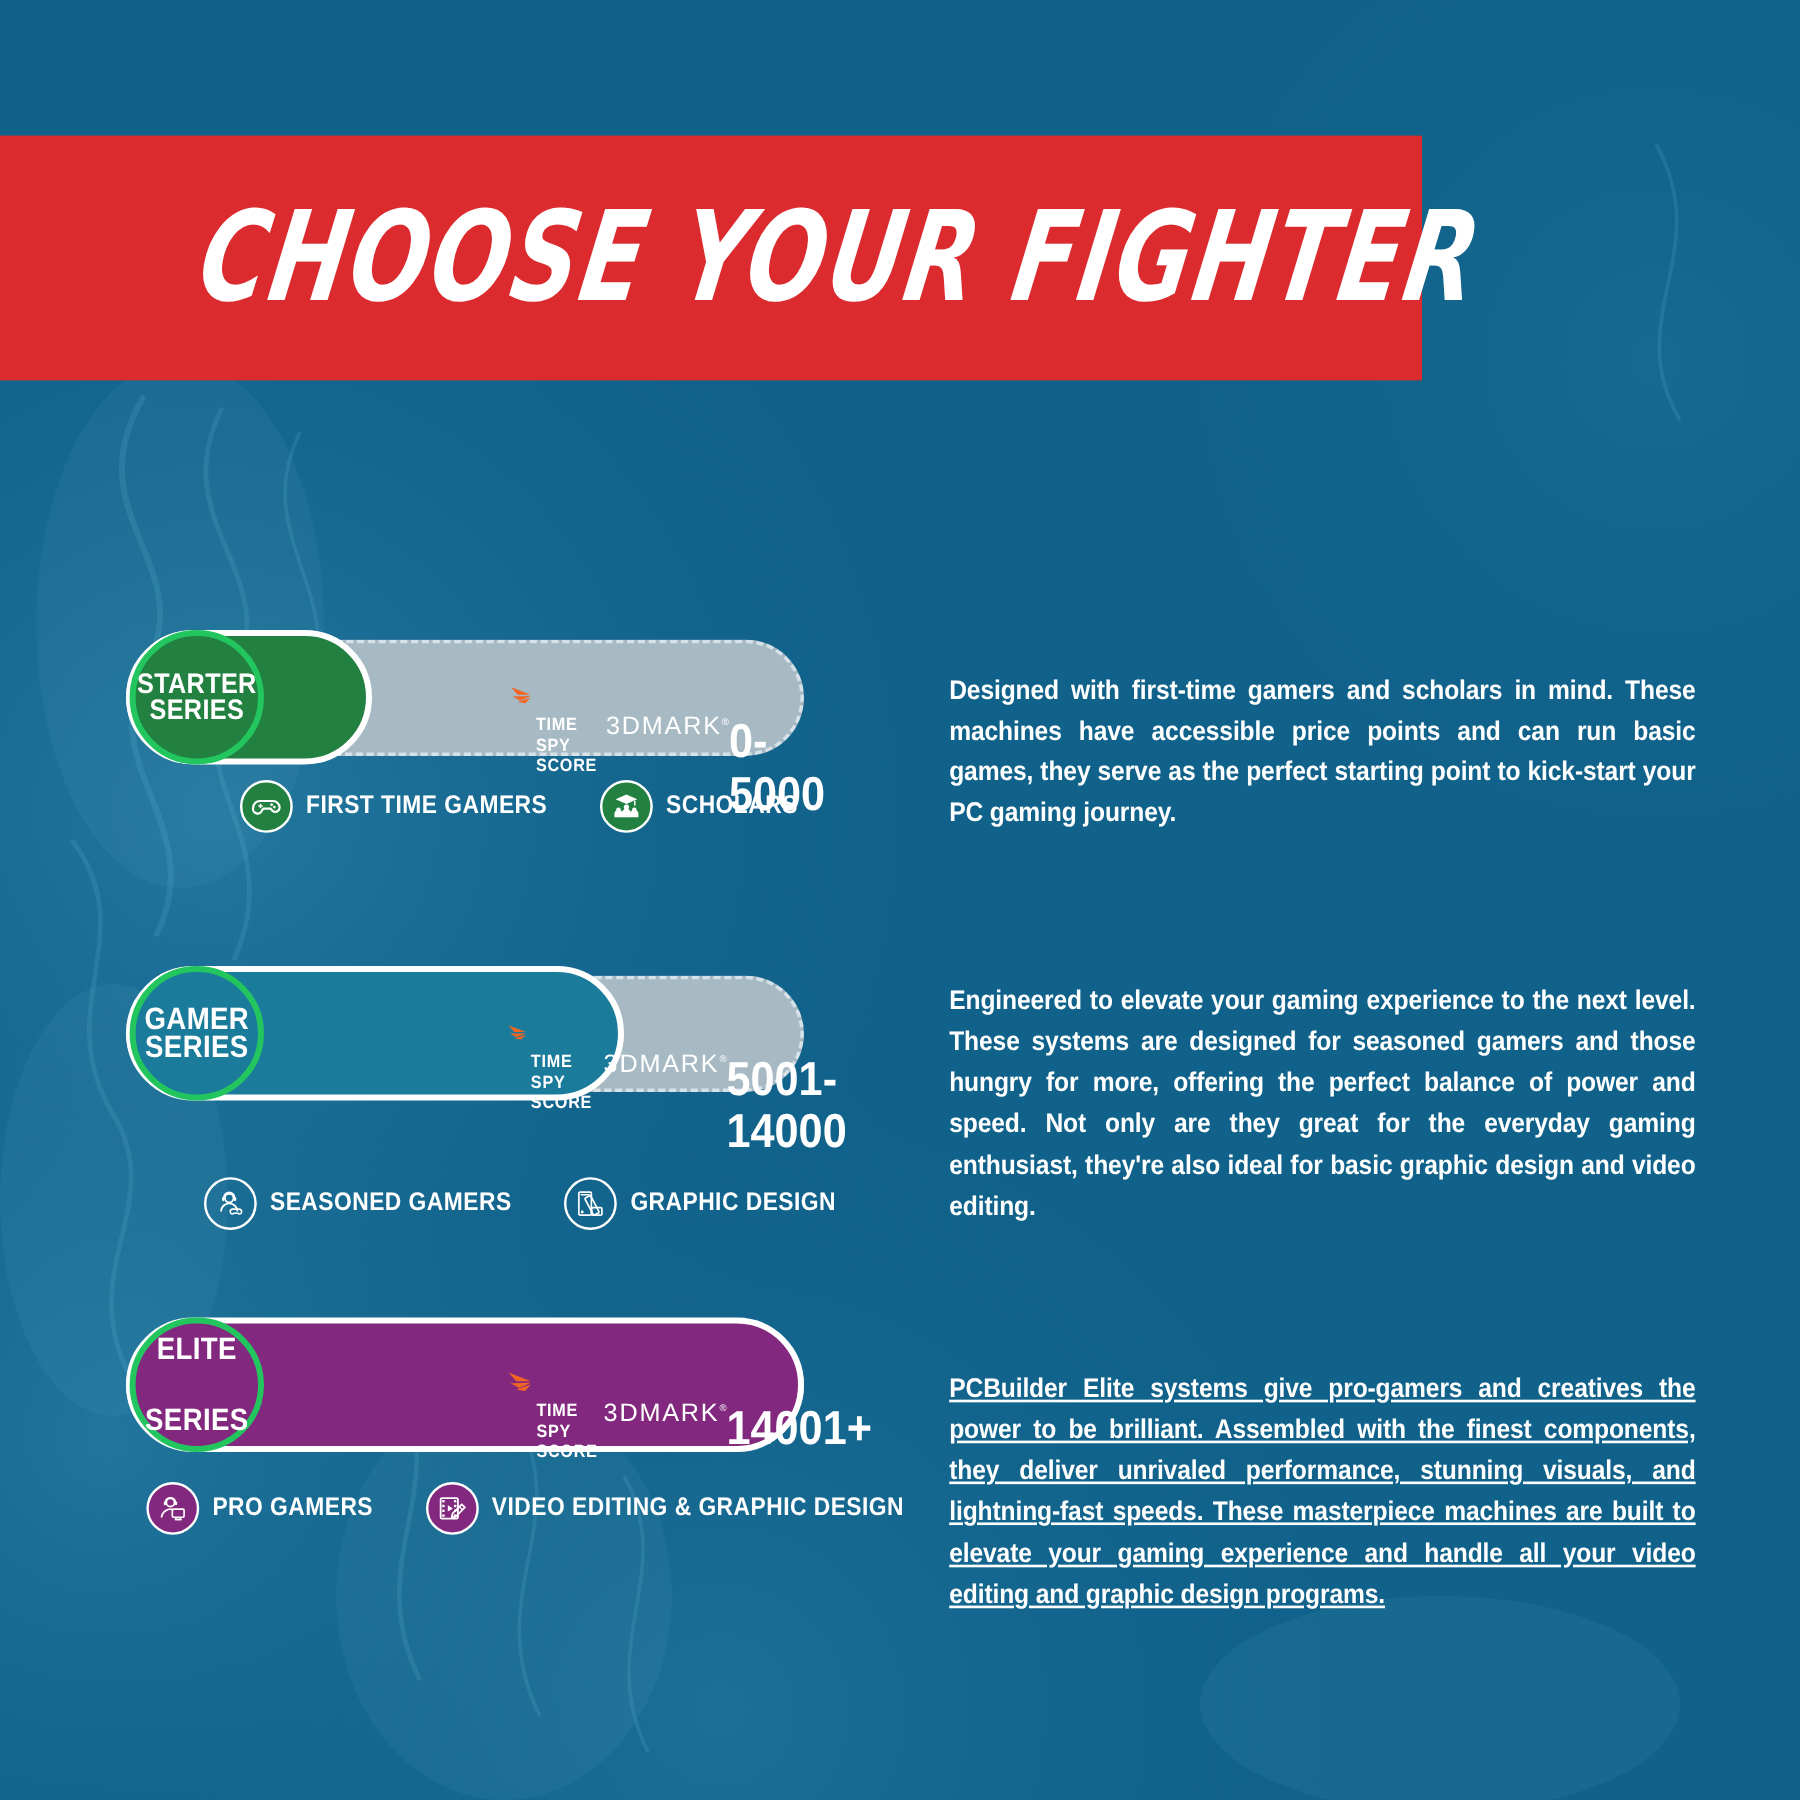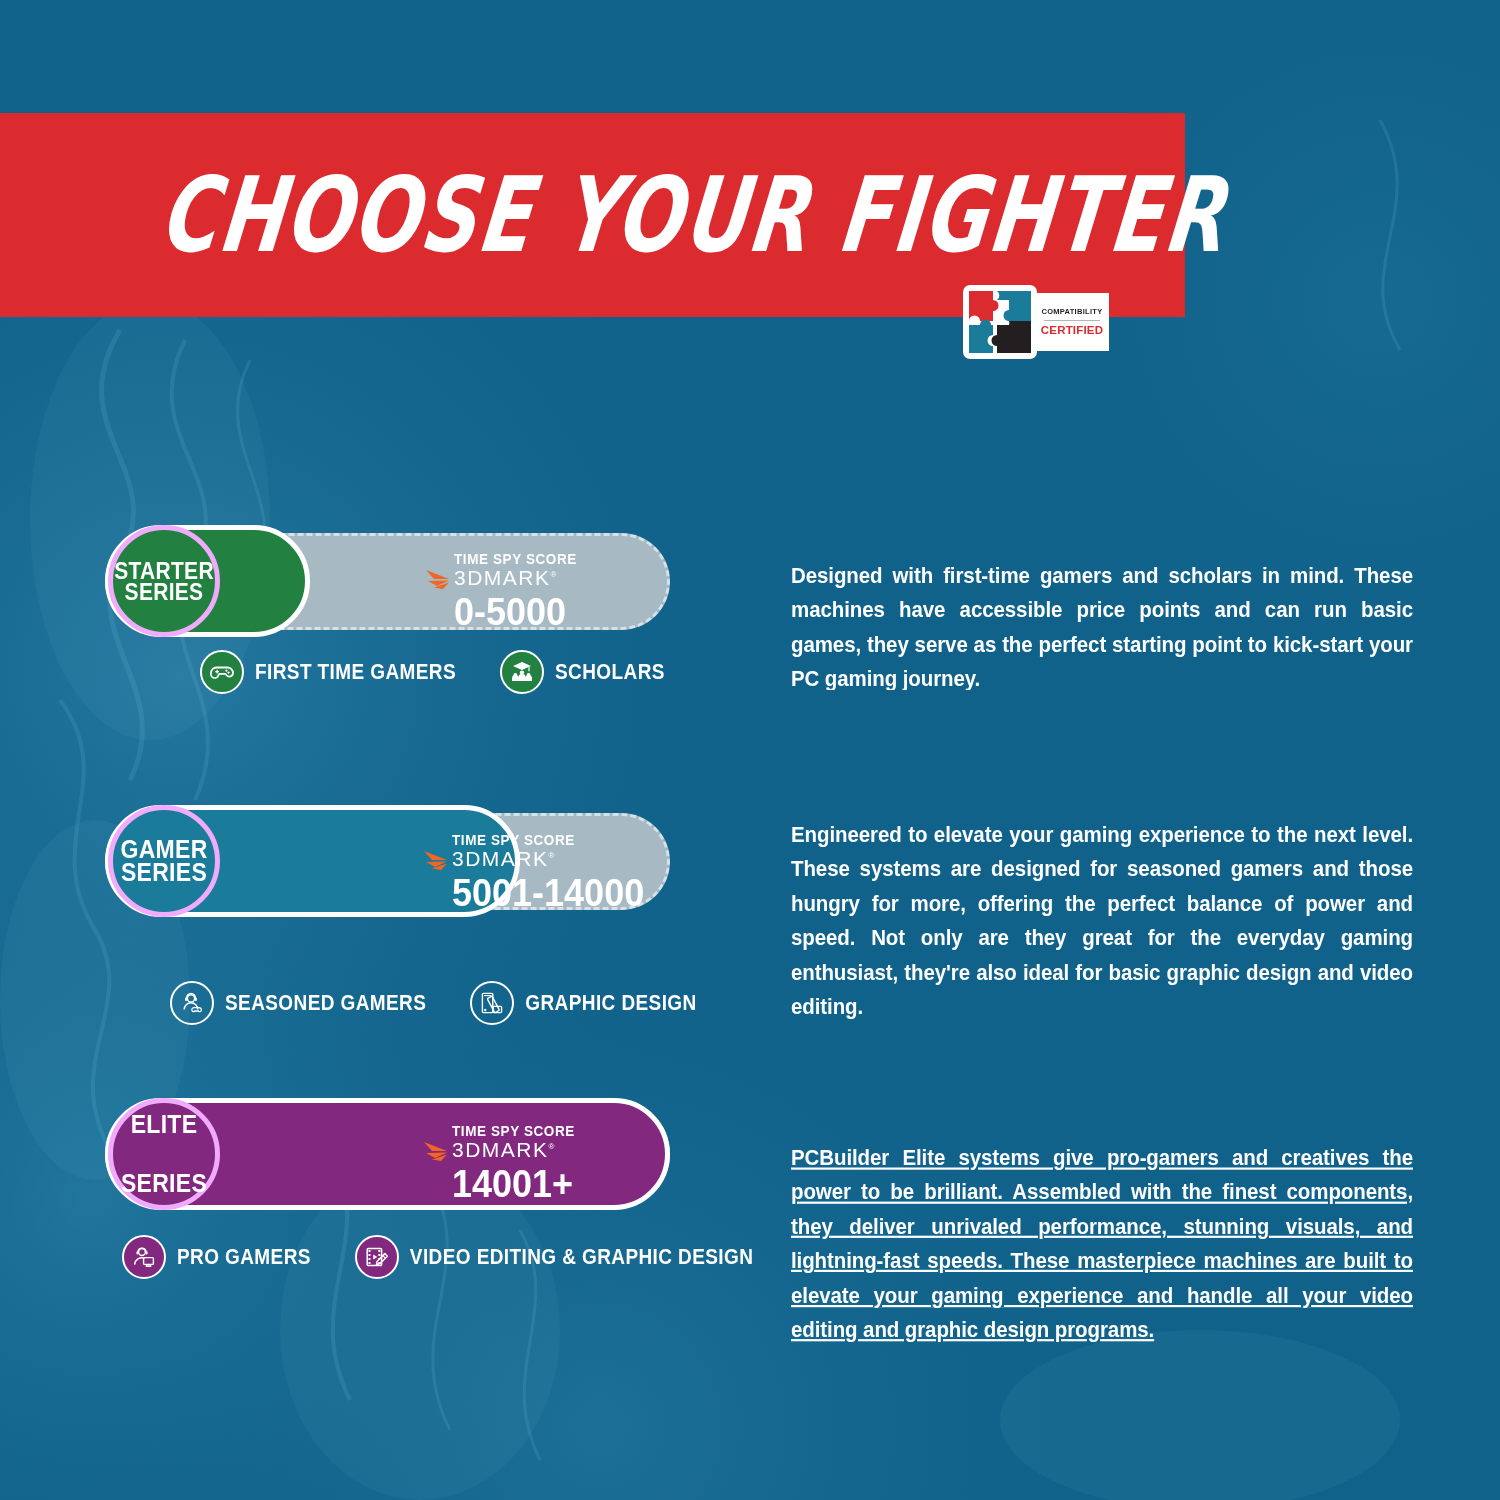--- a/index.html
+++ b/index.html
@@ -70,41 +70,41 @@
   .bar-fill{
     position:absolute; left:0; top:0; height:112px;
     border-radius:58px; border:5px solid #ffffff;
   }
   #fill-starter{ width:205px; background:#228040; }
   #fill-gamer  { width:415px; background:#1a7b9b; }
   #fill-elite  { width:565px; background:#82287e; }
 
   .series-badge{
     position:absolute; left:3px; top:0; width:112px; height:112px;
-    border-radius:50%; border:5px solid #f0abfc;
+    border-radius:50%; border:5px solid #22c55e;
     display:flex; flex-direction:column; align-items:center; justify-content:center;
     color:#ffffff; font-weight:bold; line-height:1.02; text-align:center;
     font-size:23px; letter-spacing:.3px;
     font-family:"Liberation Sans", sans-serif;
   }
   .series-badge span{ display:block; transform:scaleY(1.12); }
   #badge-starter{ background:#228040; font-size:21px; }
   #badge-gamer  { background:#1a7b9b; }
   #badge-elite  { background:#82287e;gap:36px; }
 
   .score-block{
     position:absolute; display:flex; align-items:flex-start;
     color:#ffffff; pointer-events:none;
   }
   #score-starter{ left:320px; top:26px; }
   #score-gamer  { left:318px; top:27px; }
   #score-elite  { left:318px; top:25px; }
 
   .swoosh{ margin-top:17px; margin-right:3px; }
-  .score-text{ display:flex; flex-direction:column; }
+  .score-text{ display:flex; flex-direction:row;margin-top:44px; }
   .score-label{
     font-size:13.5px; font-weight:bold; letter-spacing:.6px;
     transform:scaleY(1.1); transform-origin:left top; line-height:1.15;
   }
   .score-brand{
     font-size:21px; font-weight:normal; letter-spacing:1.5px;
     line-height:1.05; position:relative; white-space:nowrap;
   }
   .score-brand sup{ font-size:8px; vertical-align:super; letter-spacing:0; }
   .score-value{
@@ -186,38 +186,20 @@
     <ellipse cx="150" cy="520" rx="120" ry="220"></ellipse>
     <ellipse cx="95" cy="1000" rx="95" ry="180"></ellipse>
     <ellipse cx="420" cy="1330" rx="140" ry="170"></ellipse>
     <ellipse cx="1200" cy="1420" rx="200" ry="90"></ellipse>
   </g>
 </svg>
 
 <div id="header-banner">
   <div id="banner-title">CHOOSE YOUR FIGHTER</div>
 
-  <div id="cert-badge">
-    <svg id="cert-puzzle" width="74" height="74" viewBox="0 0 74 74">
-      <rect x="0" y="0" width="74" height="74" rx="7" fill="#ffffff"></rect>
-
-      <path d="M6 6 H30 V15 a5.5 5.5 0 0 1 0 11 V36 H17 a5.5 5.5 0 0 0 -11 0 V6 Z" fill="#dc2b2f"></path>
-
-      <path d="M34 6 H68 V36 H46 a5.5 5.5 0 0 1 0 -11 V15 H34 a5.5 5.5 0 0 0 0 -9 Z" fill="#1a7b9b"></path>
-
-      <path d="M6 40 H17 a5.5 5.5 0 0 1 11 0 H30 V50 a5.5 5.5 0 0 0 0 11 V68 H6 V40 Z" fill="#1a7b9b"></path>
-
-      <path d="M34 40 H46 a5.5 5.5 0 0 0 0 -4 H68 V68 H34 V61 a5.5 5.5 0 0 1 0 -11 V40 Z" fill="#231f20"></path>
-    </svg>
-    <div id="cert-plate">
-      <div class="c-top">COMPATIBILITY</div>
-      <div class="c-rule"></div>
-      <div class="c-bot">CERTIFIED</div>
-    </div>
-  </div>
 </div>
 
 <div class="tier" id="tier-starter">
   <div class="bar-wrap">
     <div class="bar-track"></div>
     <div class="bar-fill" id="fill-starter"></div>
     <div class="series-badge" id="badge-starter">
       <span>STARTER</span>
       <span>SERIES</span>
     </div>

